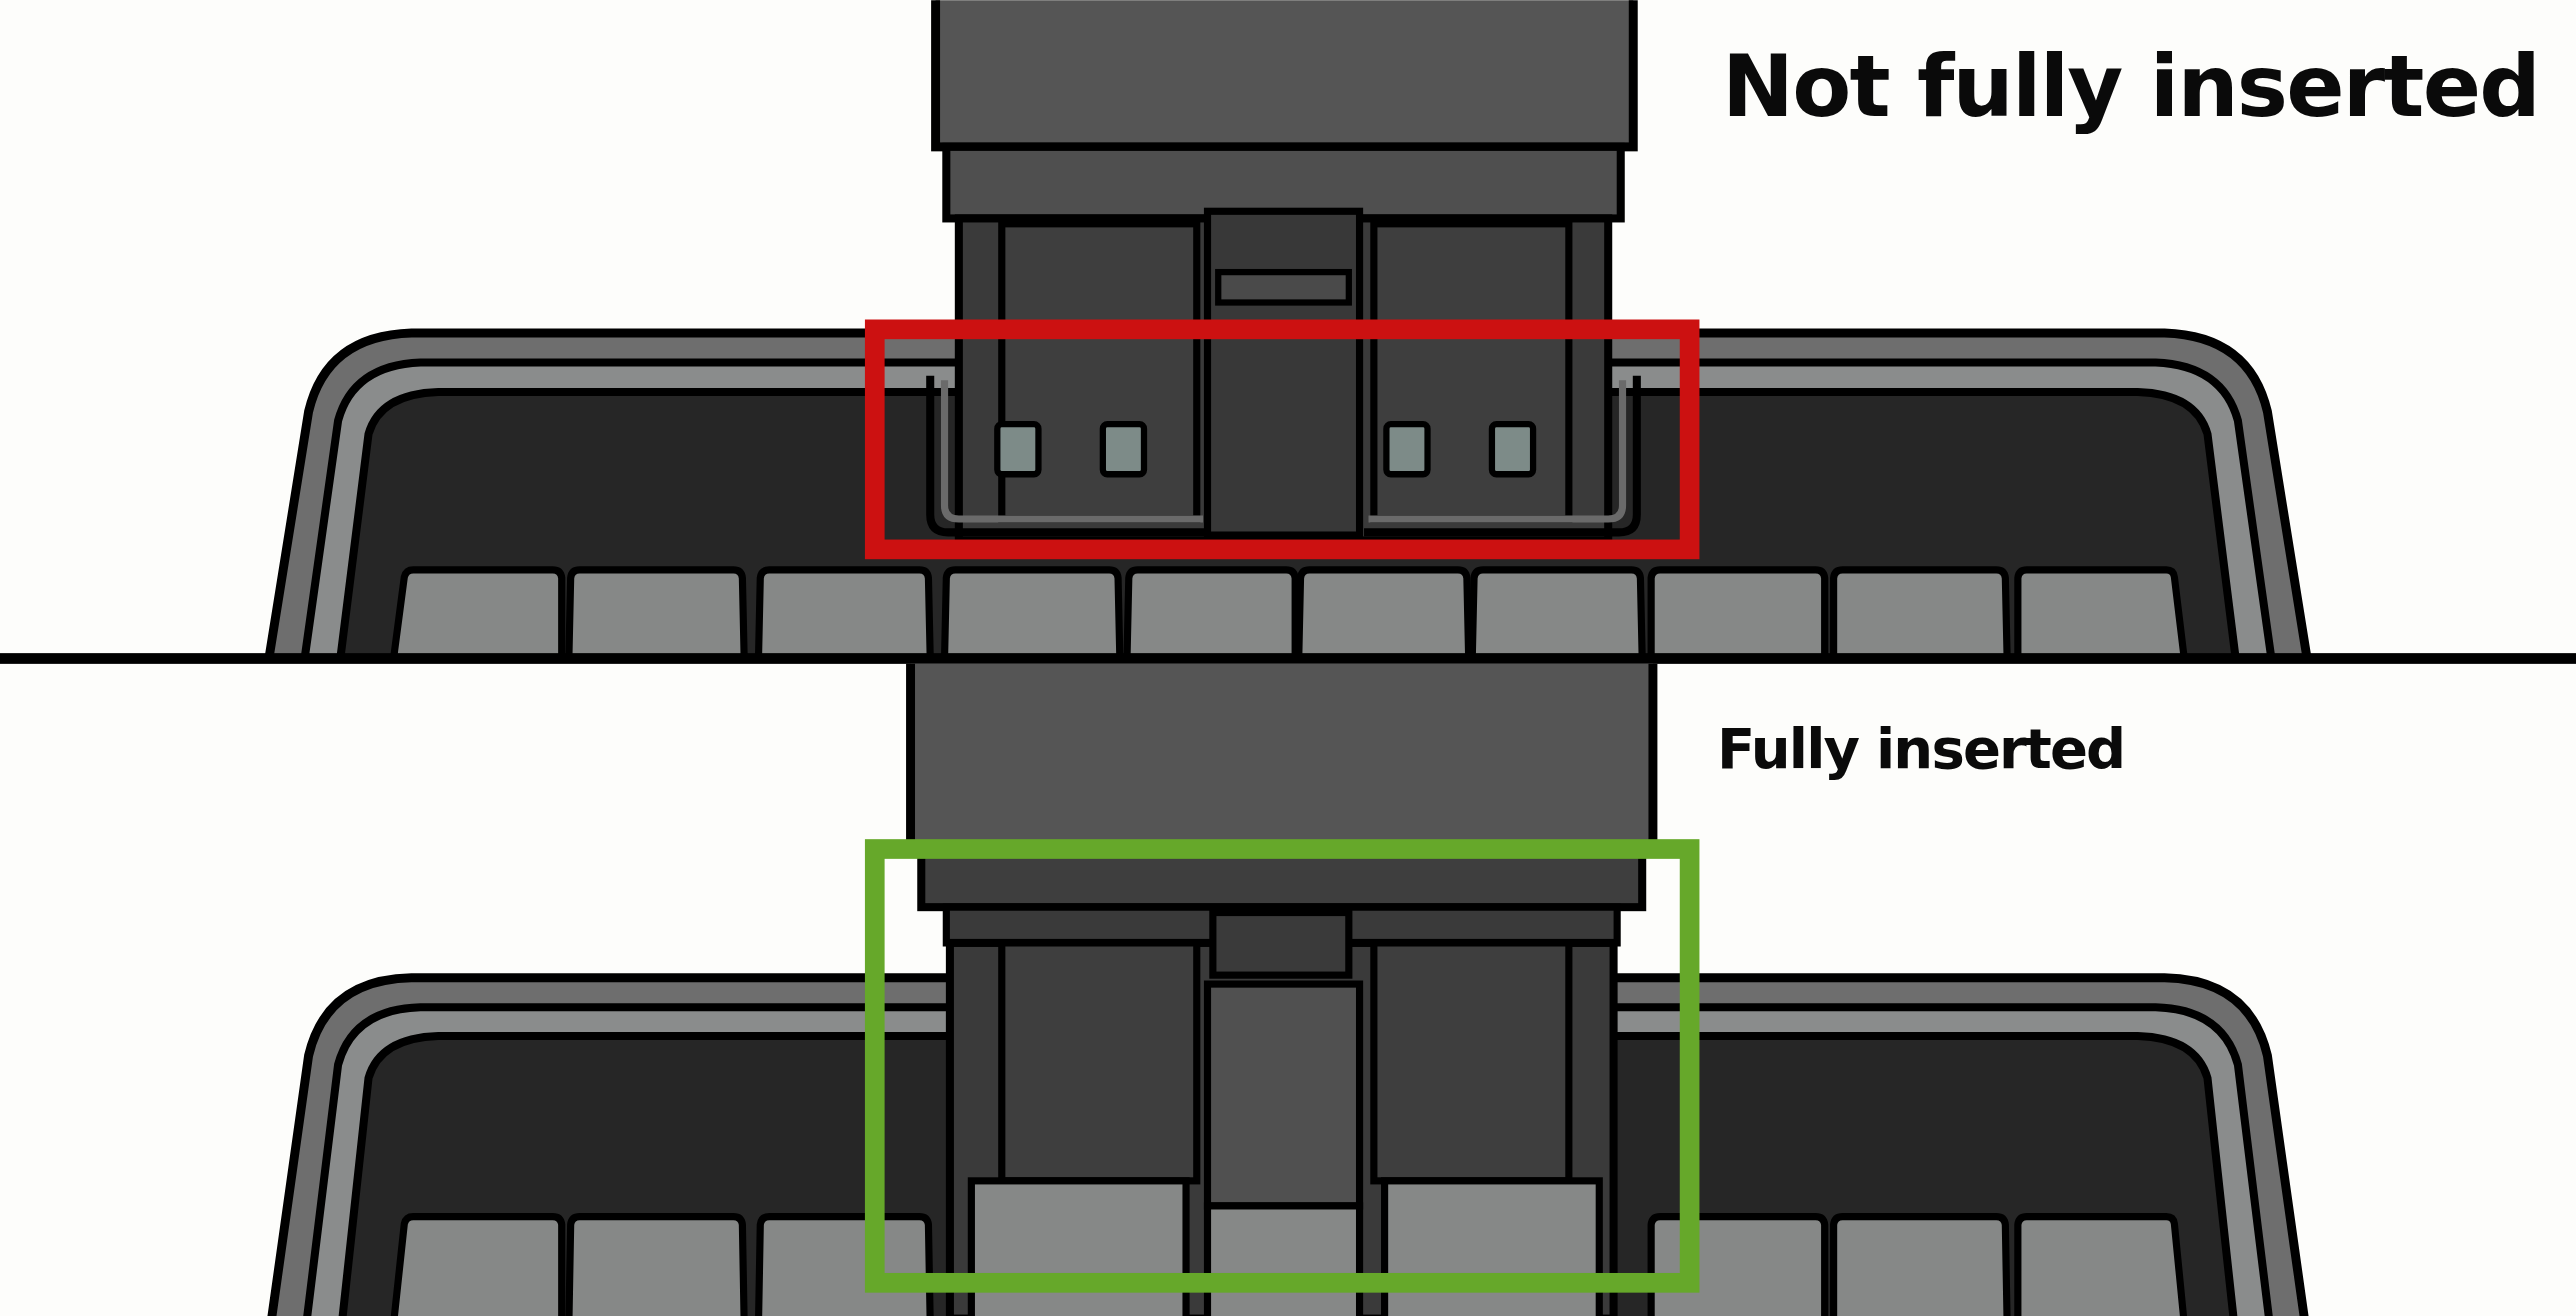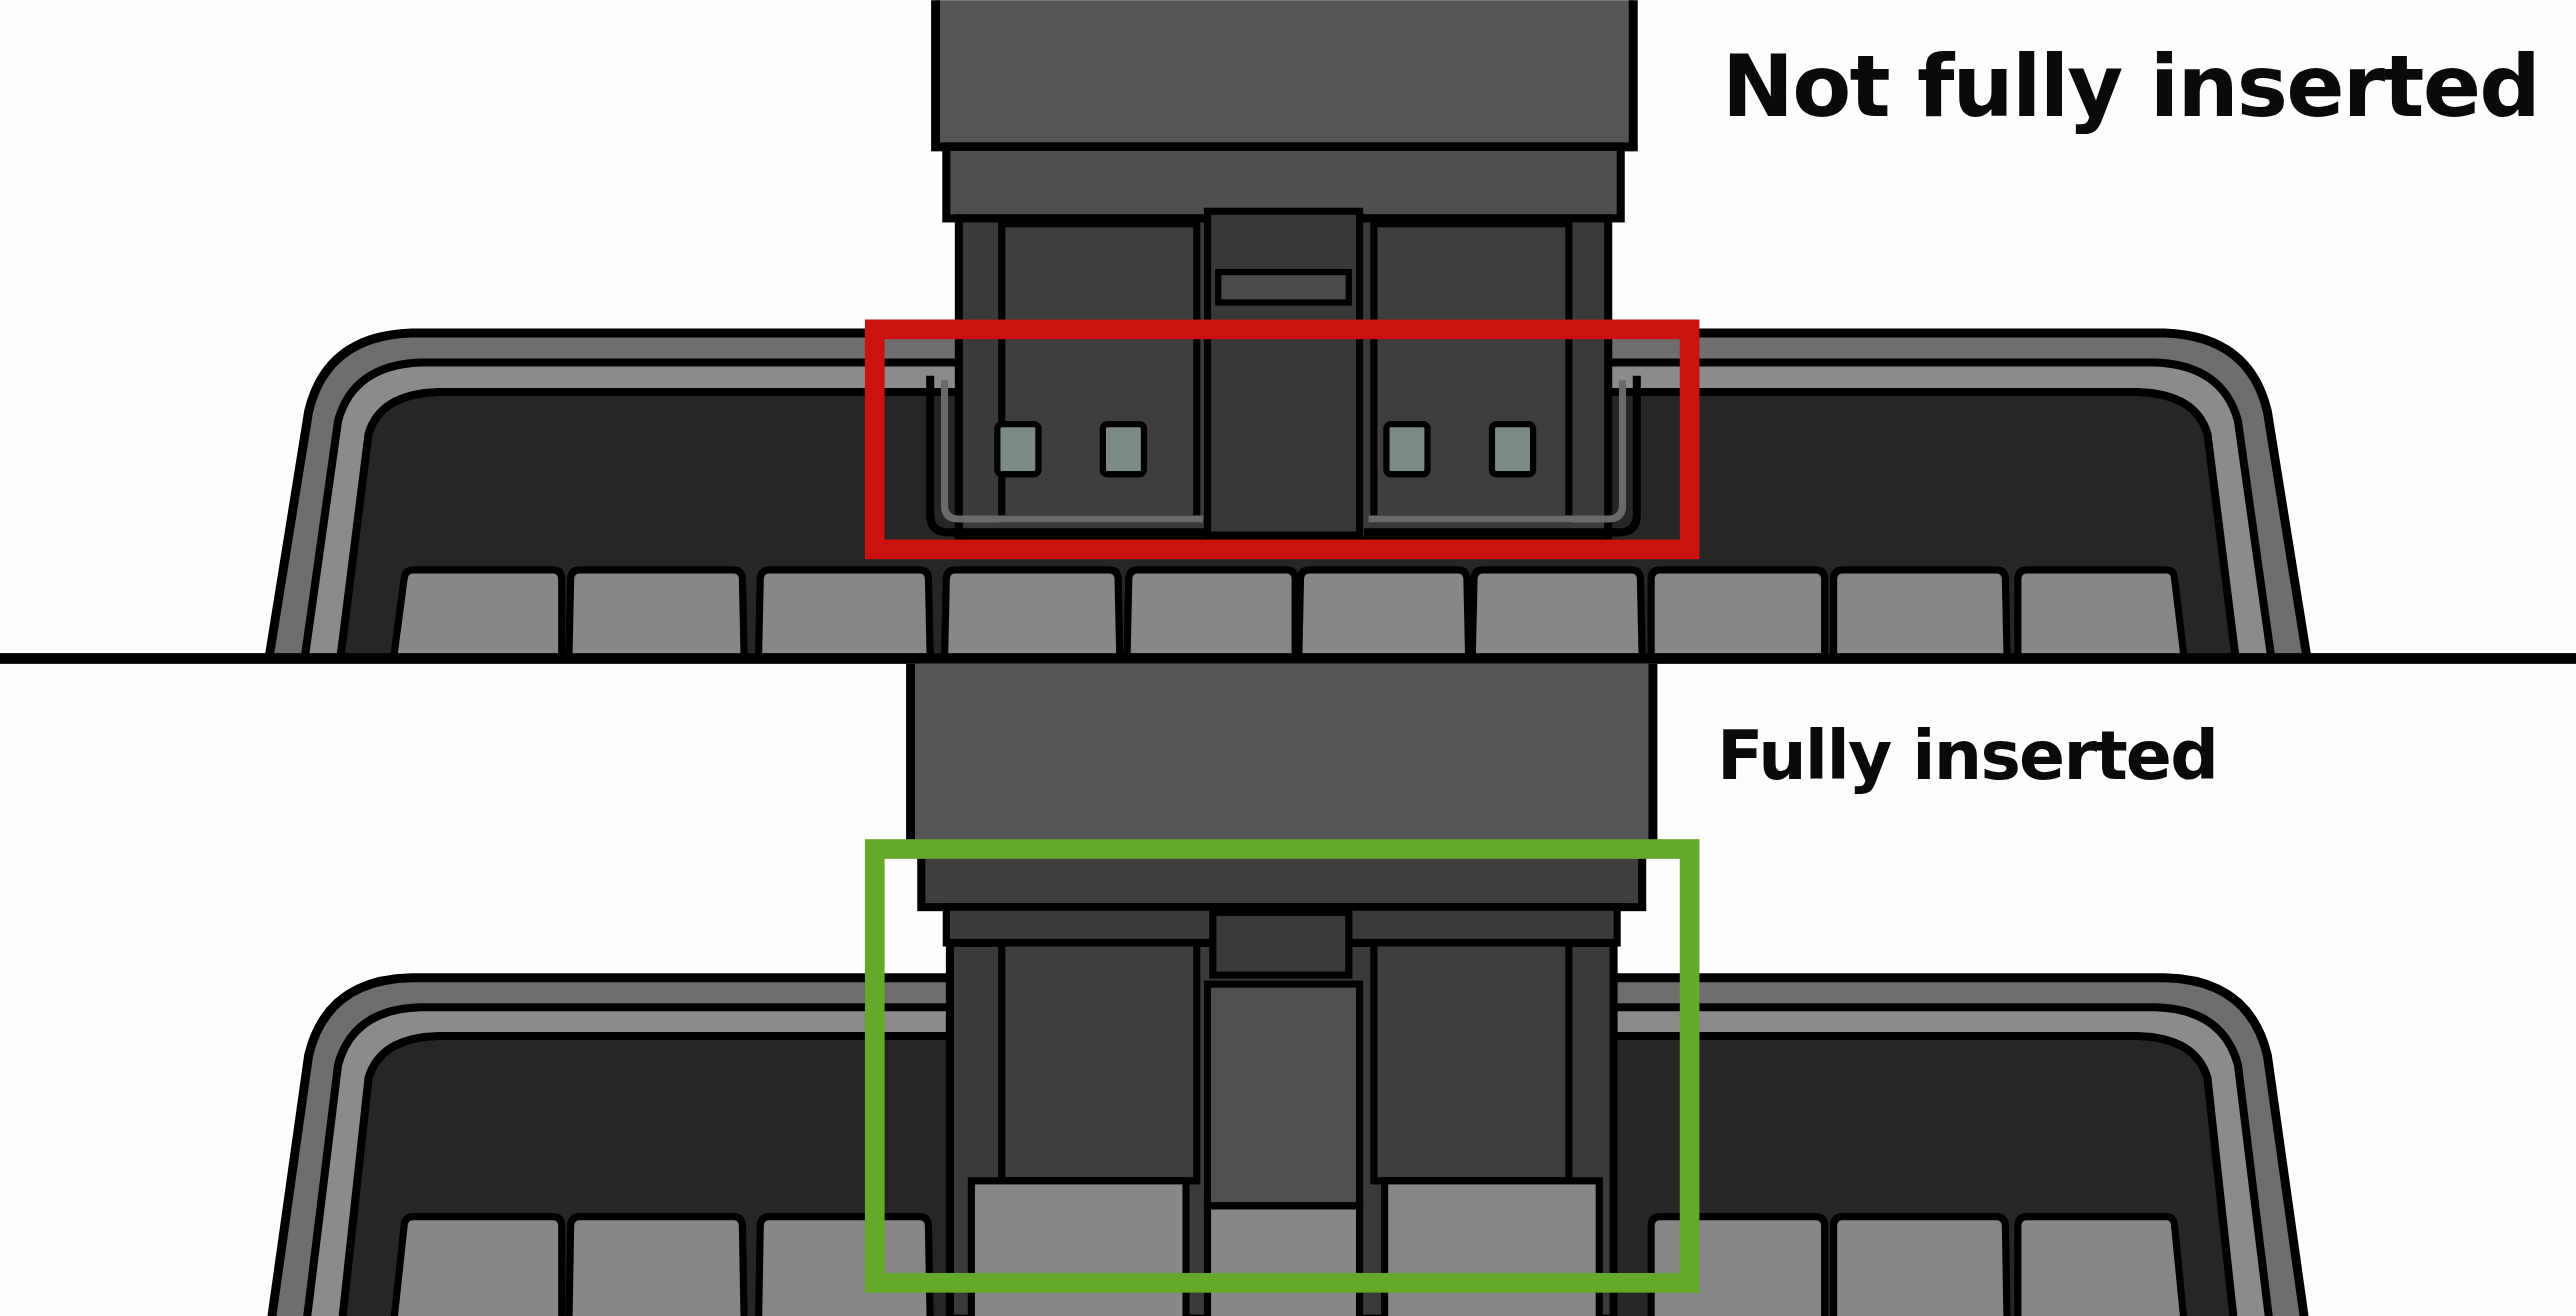--- a/index.html
+++ b/index.html
@@ -1,20 +1,20 @@
 <!DOCTYPE html>
 <html style="font-size:14.3px"><head>
 <meta charset="utf-8">
 <style>
   html, body { margin:0; padding:0; background:#fdfdfb; }
   body { width:2576px; height:1317px; position:relative; overflow:hidden; font-family:"DejaVu Sans", sans-serif; }
   #stage { position:absolute; left:0; top:0; width:2576px; height:1314px; }
   .label { position:absolute; font-family:"DejaVu Sans", sans-serif; font-weight:bold; color:#0a0a0a; letter-spacing:-1.8px; white-space:nowrap; }
   #label-top { left:1722px; top:36px; font-size:86px; }
-  #label-bottom { left:1717px; top:716px; font-size:68px;text-align:right; }
+  #label-bottom { left:1717px; top:716px; font-size:56px;text-align:right; }
 </style>
 </head>
 <body>
 
 <div id="stage">
   <svg width="2576" height="1317" viewBox="0 0 2880 1472" xmlns="http://www.w3.org/2000/svg">
     <defs>
       <clipPath id="clipTop">
           <rect x="0" y="0" width="2880" height="732"></rect>
         </clipPath>

